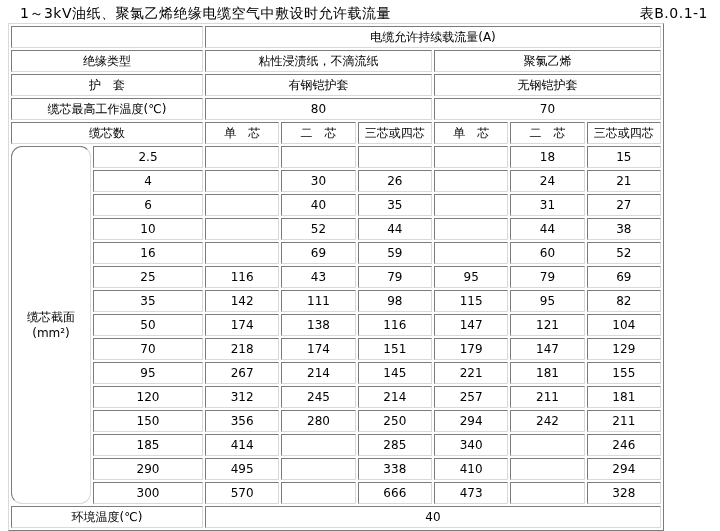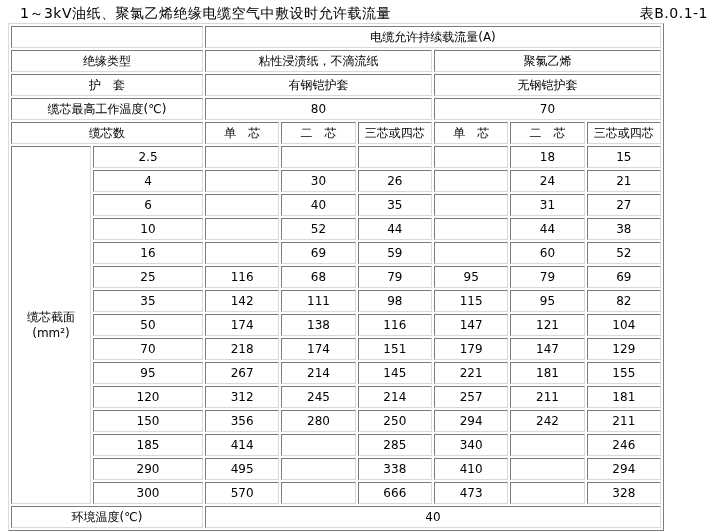--- a/index.html
+++ b/index.html
@@ -44,20 +44,21 @@
     line-height: 14px;
     height: 20px;
     padding: 0 2px;
     overflow: hidden;
     white-space: nowrap;
     background: #ffffff;
   }
   table.ampacity td.section-cell {
     white-space: normal;
     line-height: 16px;
+    border-radius: 11px;
   }
 </style>
 </head>
 <body>
 
 <div class="page">
 
   <div class="header">
     <span class="page-title">1～3kV油纸、聚氯乙烯绝缘电缆空气中敷设时允许载流量</span>
     <span class="table-ref">表B.0.1-1</span>
@@ -154,21 +155,21 @@
         <td></td>
         <td>69</td>
         <td>59</td>
         <td></td>
         <td>60</td>
         <td>52</td>
       </tr>
       <tr>
         <td>25</td>
         <td>116</td>
-        <td>68</td>
+        <td>43</td>
         <td>79</td>
         <td>95</td>
         <td>79</td>
         <td>69</td>
       </tr>
       <tr>
         <td>35</td>
         <td>142</td>
         <td>111</td>
         <td>98</td>

